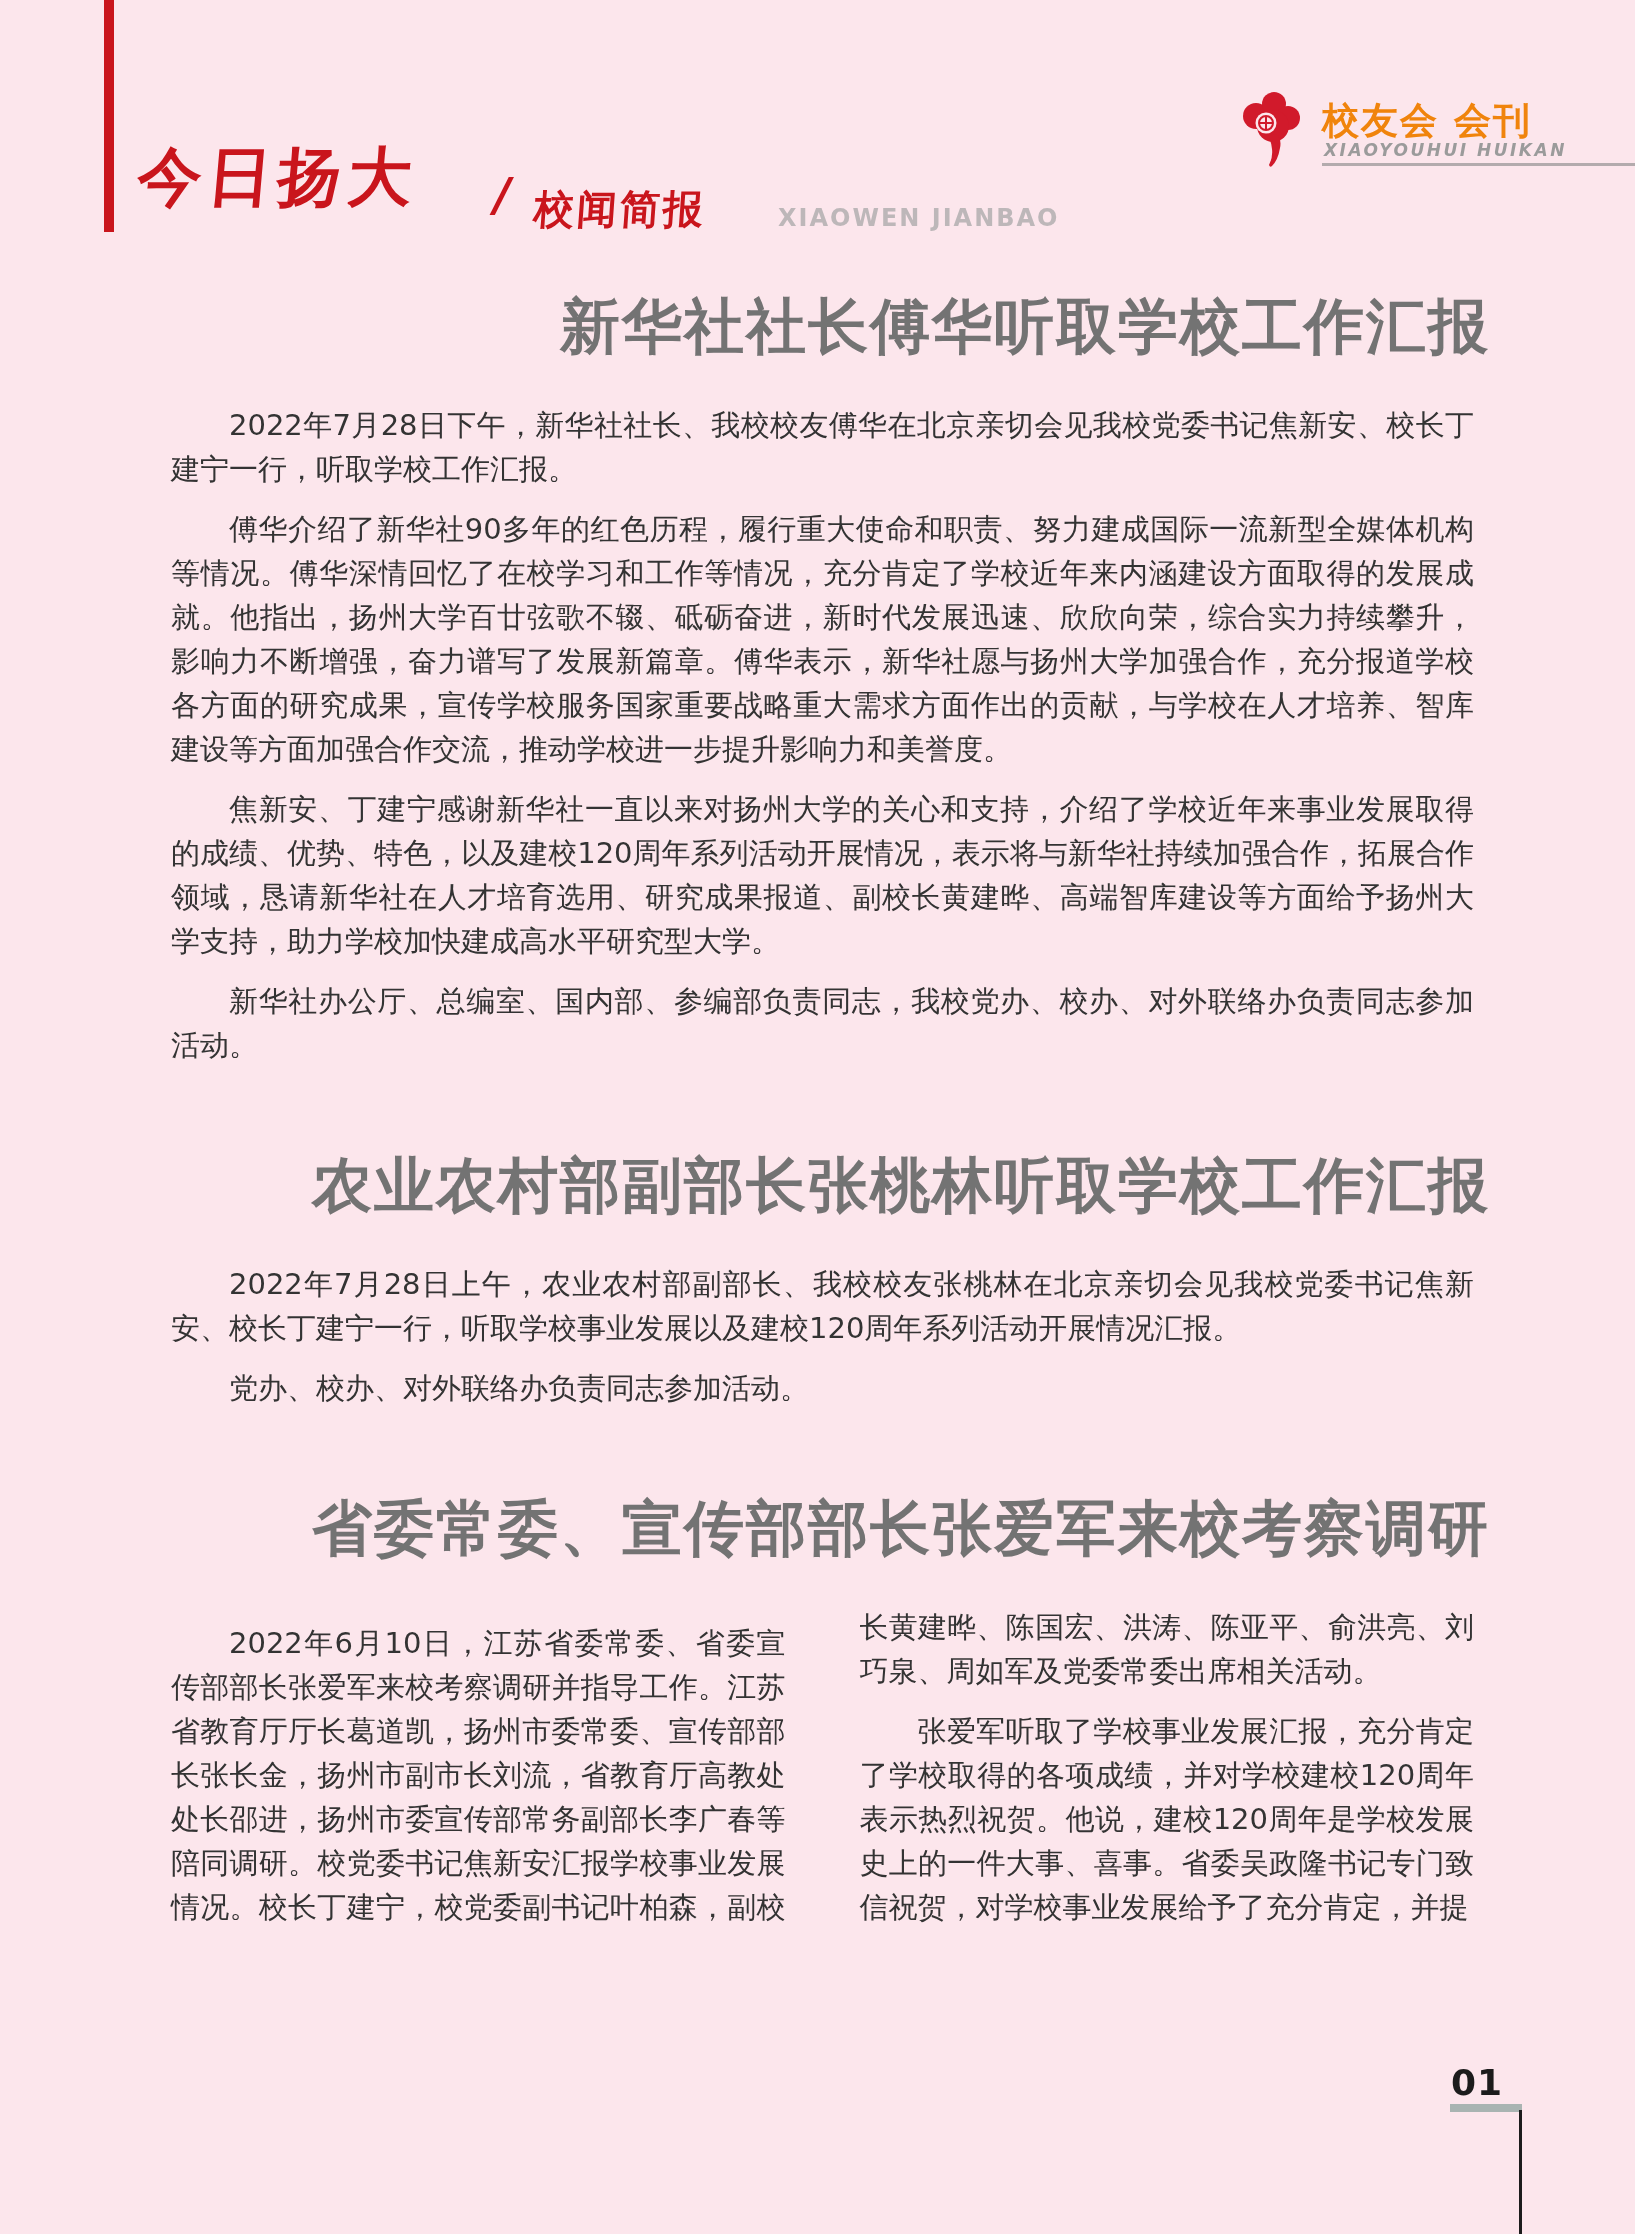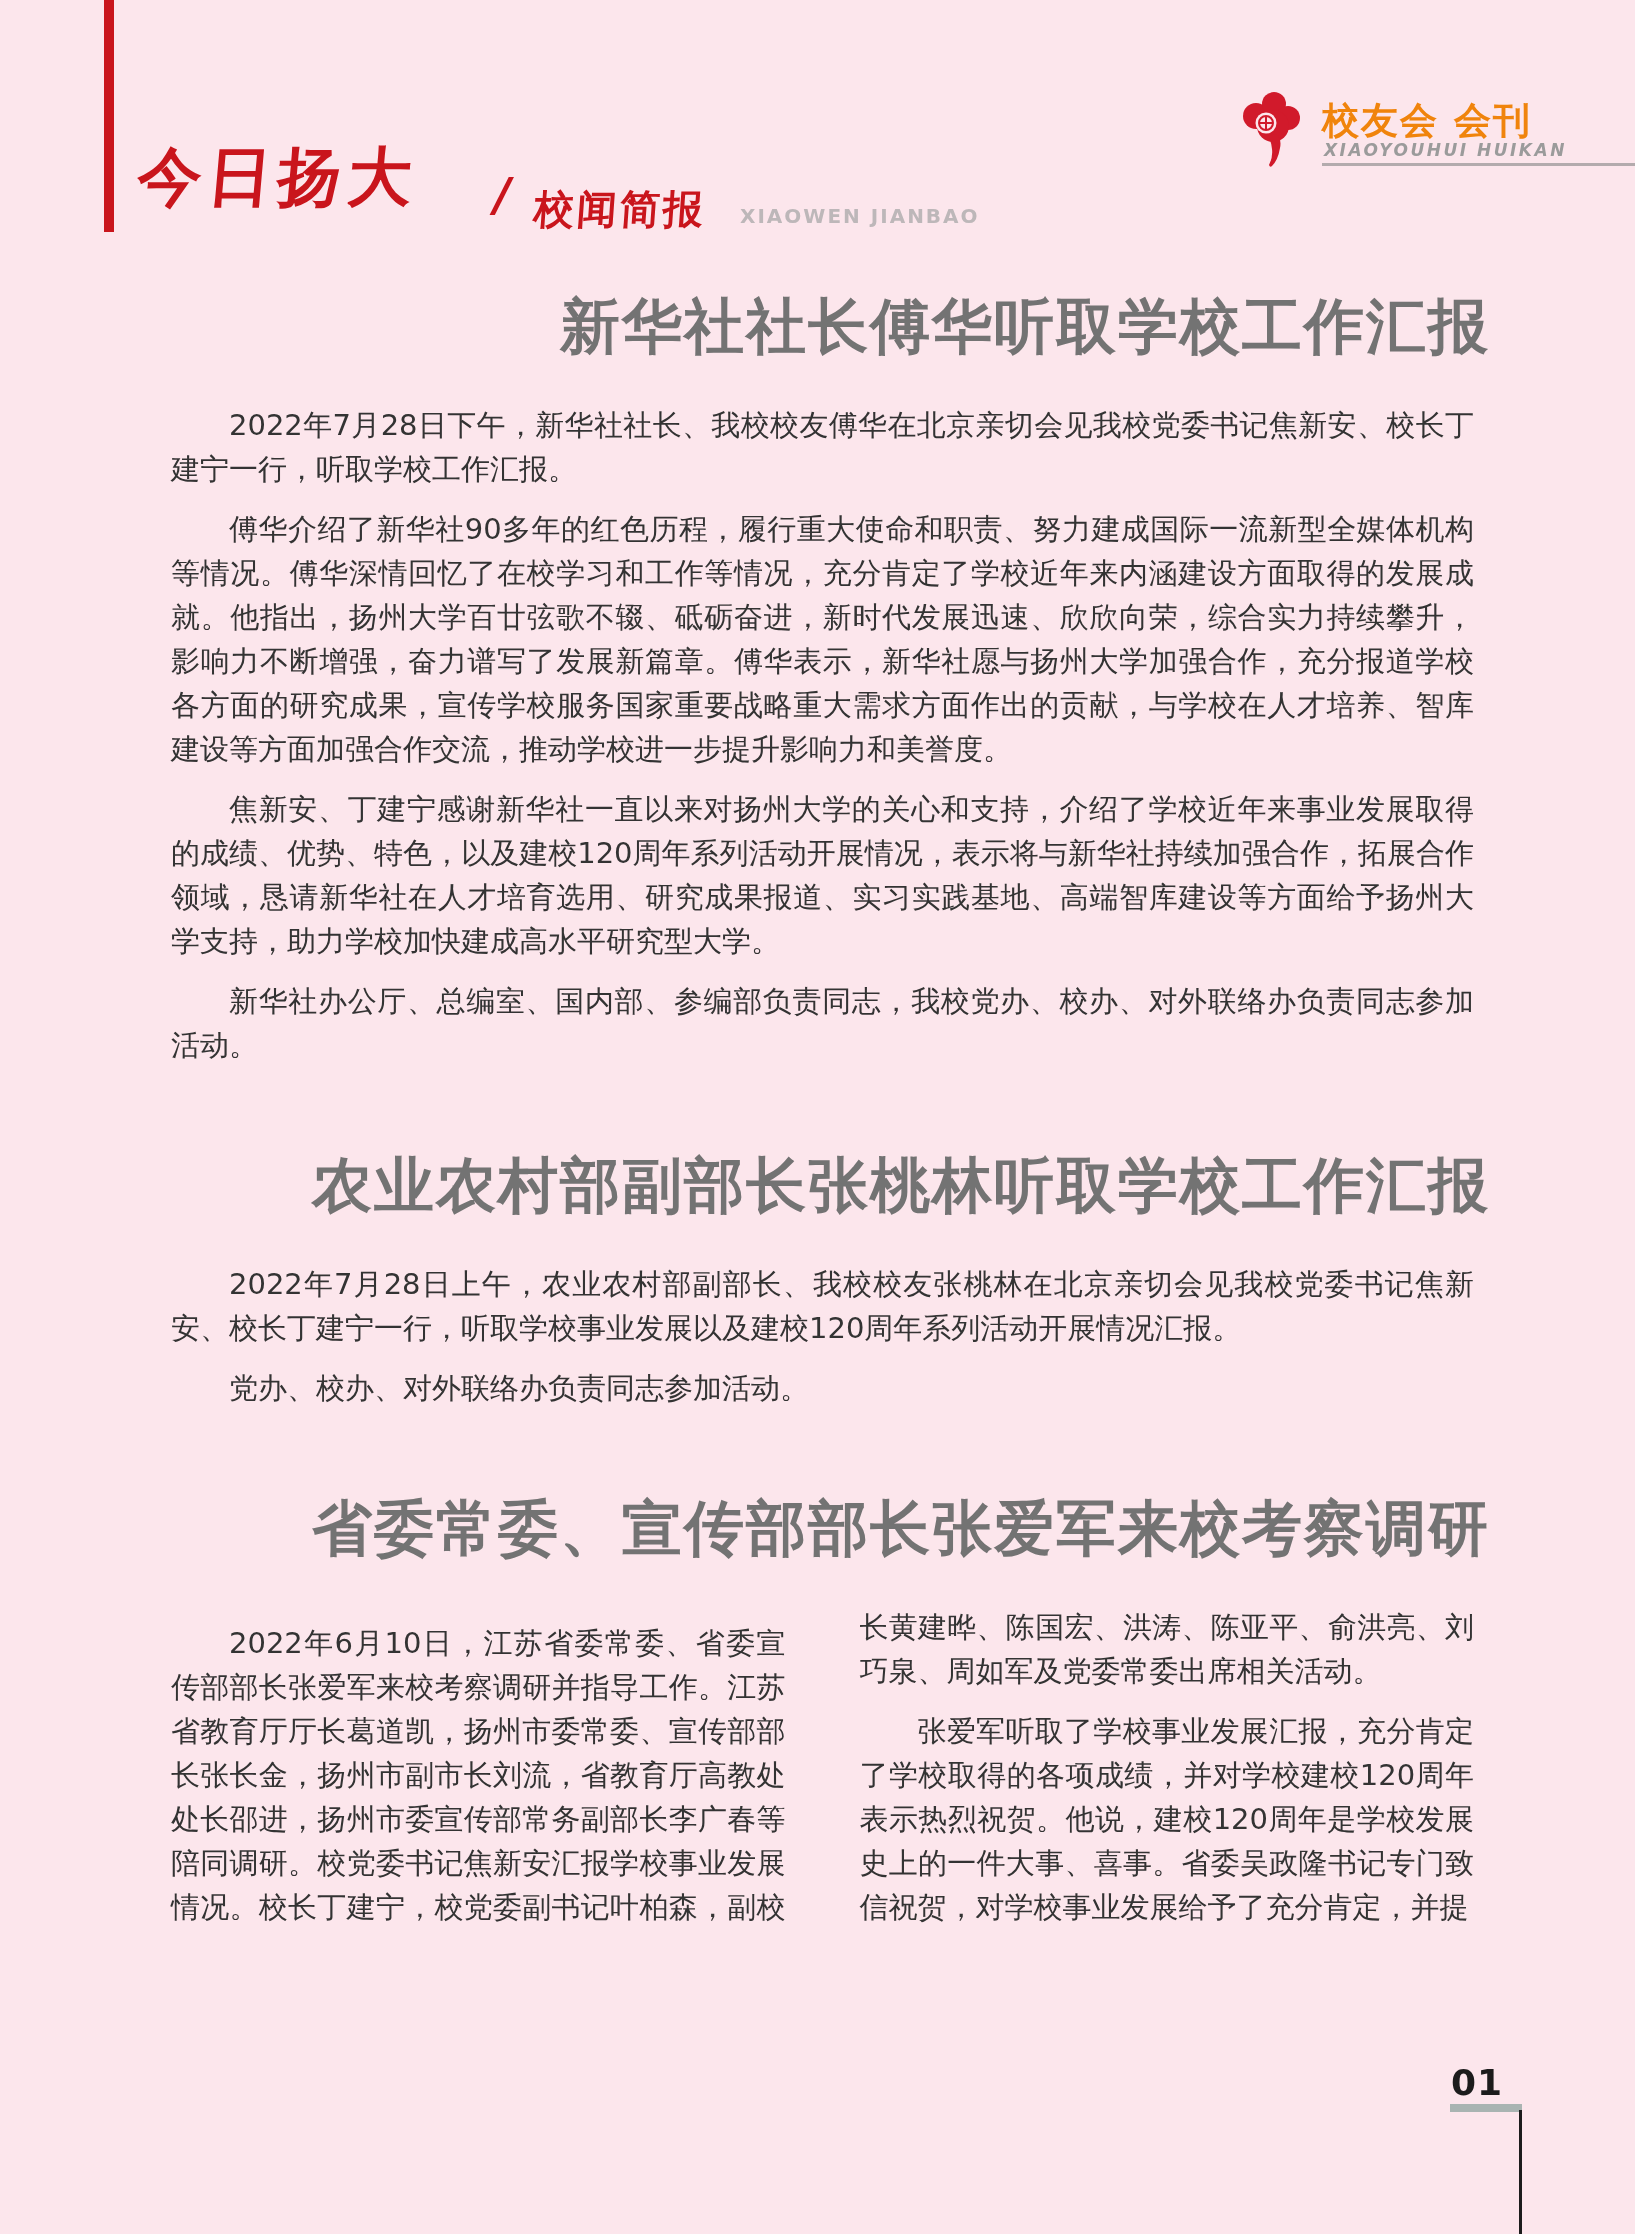--- a/index.html
+++ b/index.html
@@ -20,22 +20,22 @@
   .masthead-sep{
     position:absolute;left:494px;top:168px;
     font-size:46px;font-weight:bold;font-style:italic;color:#c9151c;
   }
   .masthead-section{
     position:absolute;left:534px;top:182px;
     font-size:40px;font-weight:800;color:#c9151c;
     letter-spacing:3px;transform:skewX(-4deg);white-space:nowrap;
   }
   .masthead-pinyin{
-    position:absolute;left:740px;top:204px;
-    font-size:20px;font-weight:bold;color:#bdb7b9;letter-spacing:2px;white-space:nowrap;
+    position:absolute;left:778px;top:204px;
+    font-size:24px;font-weight:bold;color:#bdb7b9;letter-spacing:2px;white-space:nowrap;
   }
   
   .brand-logo{position:absolute;left:1240px;top:90px;width:64px;height:78px;}
   .brand-title{
     position:absolute;left:1322px;top:96px;
     font-size:37px;font-weight:800;color:#f0840c;letter-spacing:2px;white-space:nowrap;
   }
   .brand-pinyin{
     position:absolute;left:1324px;top:140px;
     font-size:17px;font-weight:bold;font-style:italic;color:#9b9b9b;
@@ -90,21 +90,21 @@
 <div class="brand-pinyin">XIAOYOUHUI HUIKAN</div>
 <div class="brand-rule"></div>
 
 <div class="content">
 
   <div class="article">
     <h2 class="article-title">新华社社长傅华听取学校工作汇报</h2>
     <div class="article-body">
       <p>2022年7月28日下午，新华社社长、我校校友傅华在北京亲切会见我校党委书记焦新安、校长丁建宁一行，听取学校工作汇报。</p>
       <p>傅华介绍了新华社90多年的红色历程，履行重大使命和职责、努力建成国际一流新型全媒体机构等情况。傅华深情回忆了在校学习和工作等情况，充分肯定了学校近年来内涵建设方面取得的发展成就。他指出，扬州大学百廿弦歌不辍、砥砺奋进，新时代发展迅速、欣欣向荣，综合实力持续攀升，影响力不断增强，奋力谱写了发展新篇章。傅华表示，新华社愿与扬州大学加强合作，充分报道学校各方面的研究成果，宣传学校服务国家重要战略重大需求方面作出的贡献，与学校在人才培养、智库建设等方面加强合作交流，推动学校进一步提升影响力和美誉度。</p>
-      <p>焦新安、丁建宁感谢新华社一直以来对扬州大学的关心和支持，介绍了学校近年来事业发展取得的成绩、优势、特色，以及建校120周年系列活动开展情况，表示将与新华社持续加强合作，拓展合作领域，恳请新华社在人才培育选用、研究成果报道、实习实践基地、高端智库建设等方面给予扬州大学支持，助力学校加快建成高水平研究型大学。</p>
+      <p>焦新安、丁建宁感谢新华社一直以来对扬州大学的关心和支持，介绍了学校近年来事业发展取得的成绩、优势、特色，以及建校120周年系列活动开展情况，表示将与新华社持续加强合作，拓展合作领域，恳请新华社在人才培育选用、研究成果报道、副校长黄建晔、高端智库建设等方面给予扬州大学支持，助力学校加快建成高水平研究型大学。</p>
       <p>新华社办公厅、总编室、国内部、参编部负责同志，我校党办、校办、对外联络办负责同志参加活动。</p>
     </div>
   </div>
 
   <div class="article">
     <h2 class="article-title">农业农村部副部长张桃林听取学校工作汇报</h2>
     <div class="article-body">
       <p>2022年7月28日上午，农业农村部副部长、我校校友张桃林在北京亲切会见我校党委书记焦新安、校长丁建宁一行，听取学校事业发展以及建校120周年系列活动开展情况汇报。</p>
       <p>党办、校办、对外联络办负责同志参加活动。</p>
     </div>

